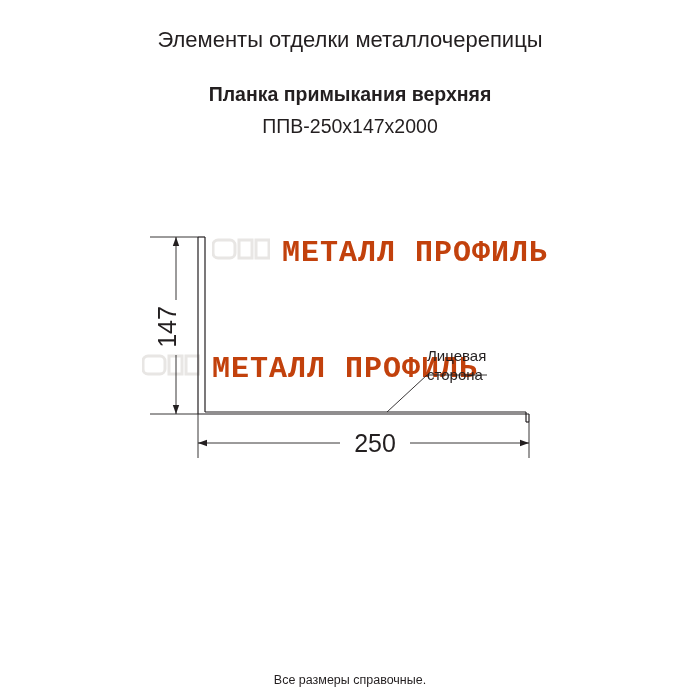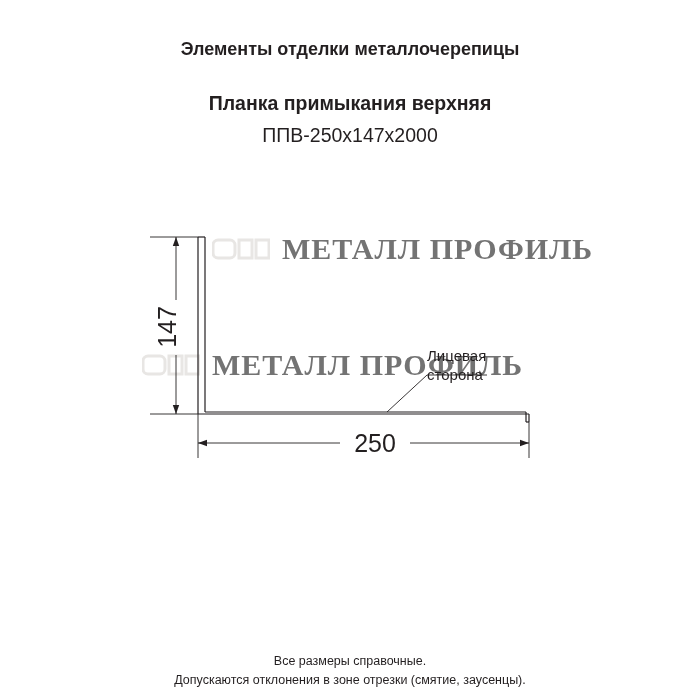--- a/index.html
+++ b/index.html
@@ -21,25 +21,25 @@
     height: 700px;
   }
   .title-block {
     position: absolute;
     top: 22px;
     left: 0;
     width: 700px;
     text-align: center;
   }
   .main-title {
-    font-size: 18px;
-    font-weight: bold;
+    font-size: 22px;
+    font-weight: normal;
     letter-spacing: 0px;
     line-height: 30px;
-    margin: 12px;
+    margin: 3px;
   }
   .sub-title {
     font-size: 19.5px;
     font-weight: bold;
     line-height: 26px;
     margin: 0;
     margin-top: 26px;
   }
   .sub-title2 {
     font-size: 19.5px;
@@ -64,23 +64,23 @@
   .footer div {
     font-size: 12.5px;
     line-height: 19px;
     color: #231f20;
     text-align: center;
   }
   .wm {
     position: absolute;
     pointer-events: none;
     user-select: none;
-    color: #737373;
+    color: #c2410c;
     font-weight: bold;
-    font-family: Liberation Serif, serif;
+    font-family: Liberation Mono, monospace;
     white-space: nowrap;
     letter-spacing: 1px;
   }
   .wm1 {
     top: 232px;
     left: 212px;
     font-size: 30px;
   }
   .wm2 {
     top: 348px;
@@ -169,16 +169,15 @@
         <line x1="427" y1="195" x2="487" y2="195"></line>
       </g>
       <text x="427" y="181" font-size="15">Лицевая</text>
       <text x="427" y="200" font-size="15">сторона</text>
 
     </svg>
   </div>
 
   <div class="footer">
     <div>Все размеры справочные.</div>
-    <div>Допускаются отклонения в зоне отрезки (смятие, заусенцы).</div>
   </div>
 
 </div>
 
 </body></html>

